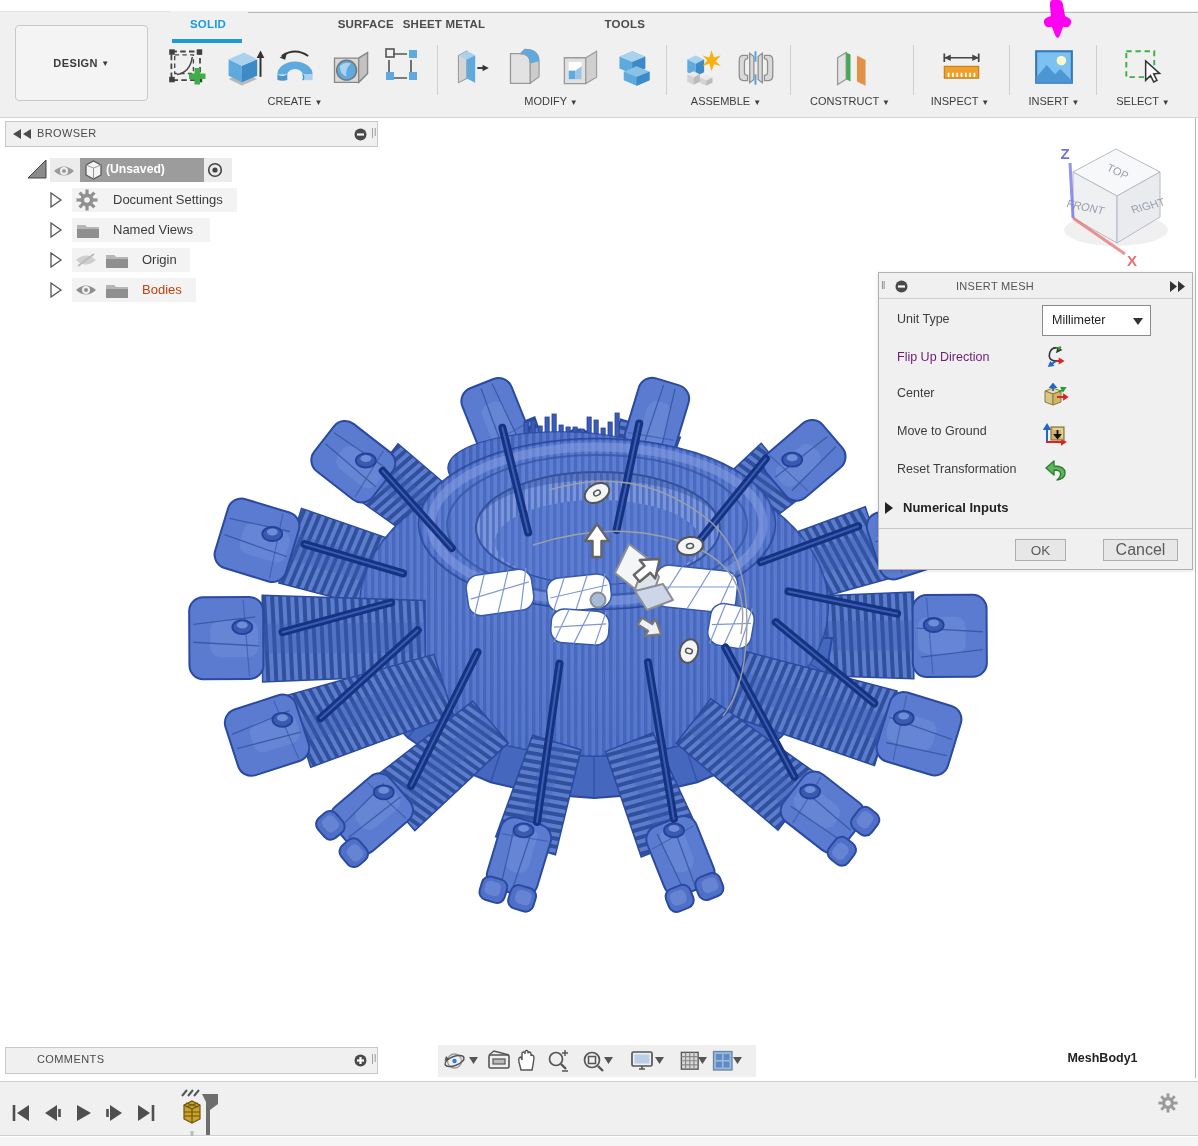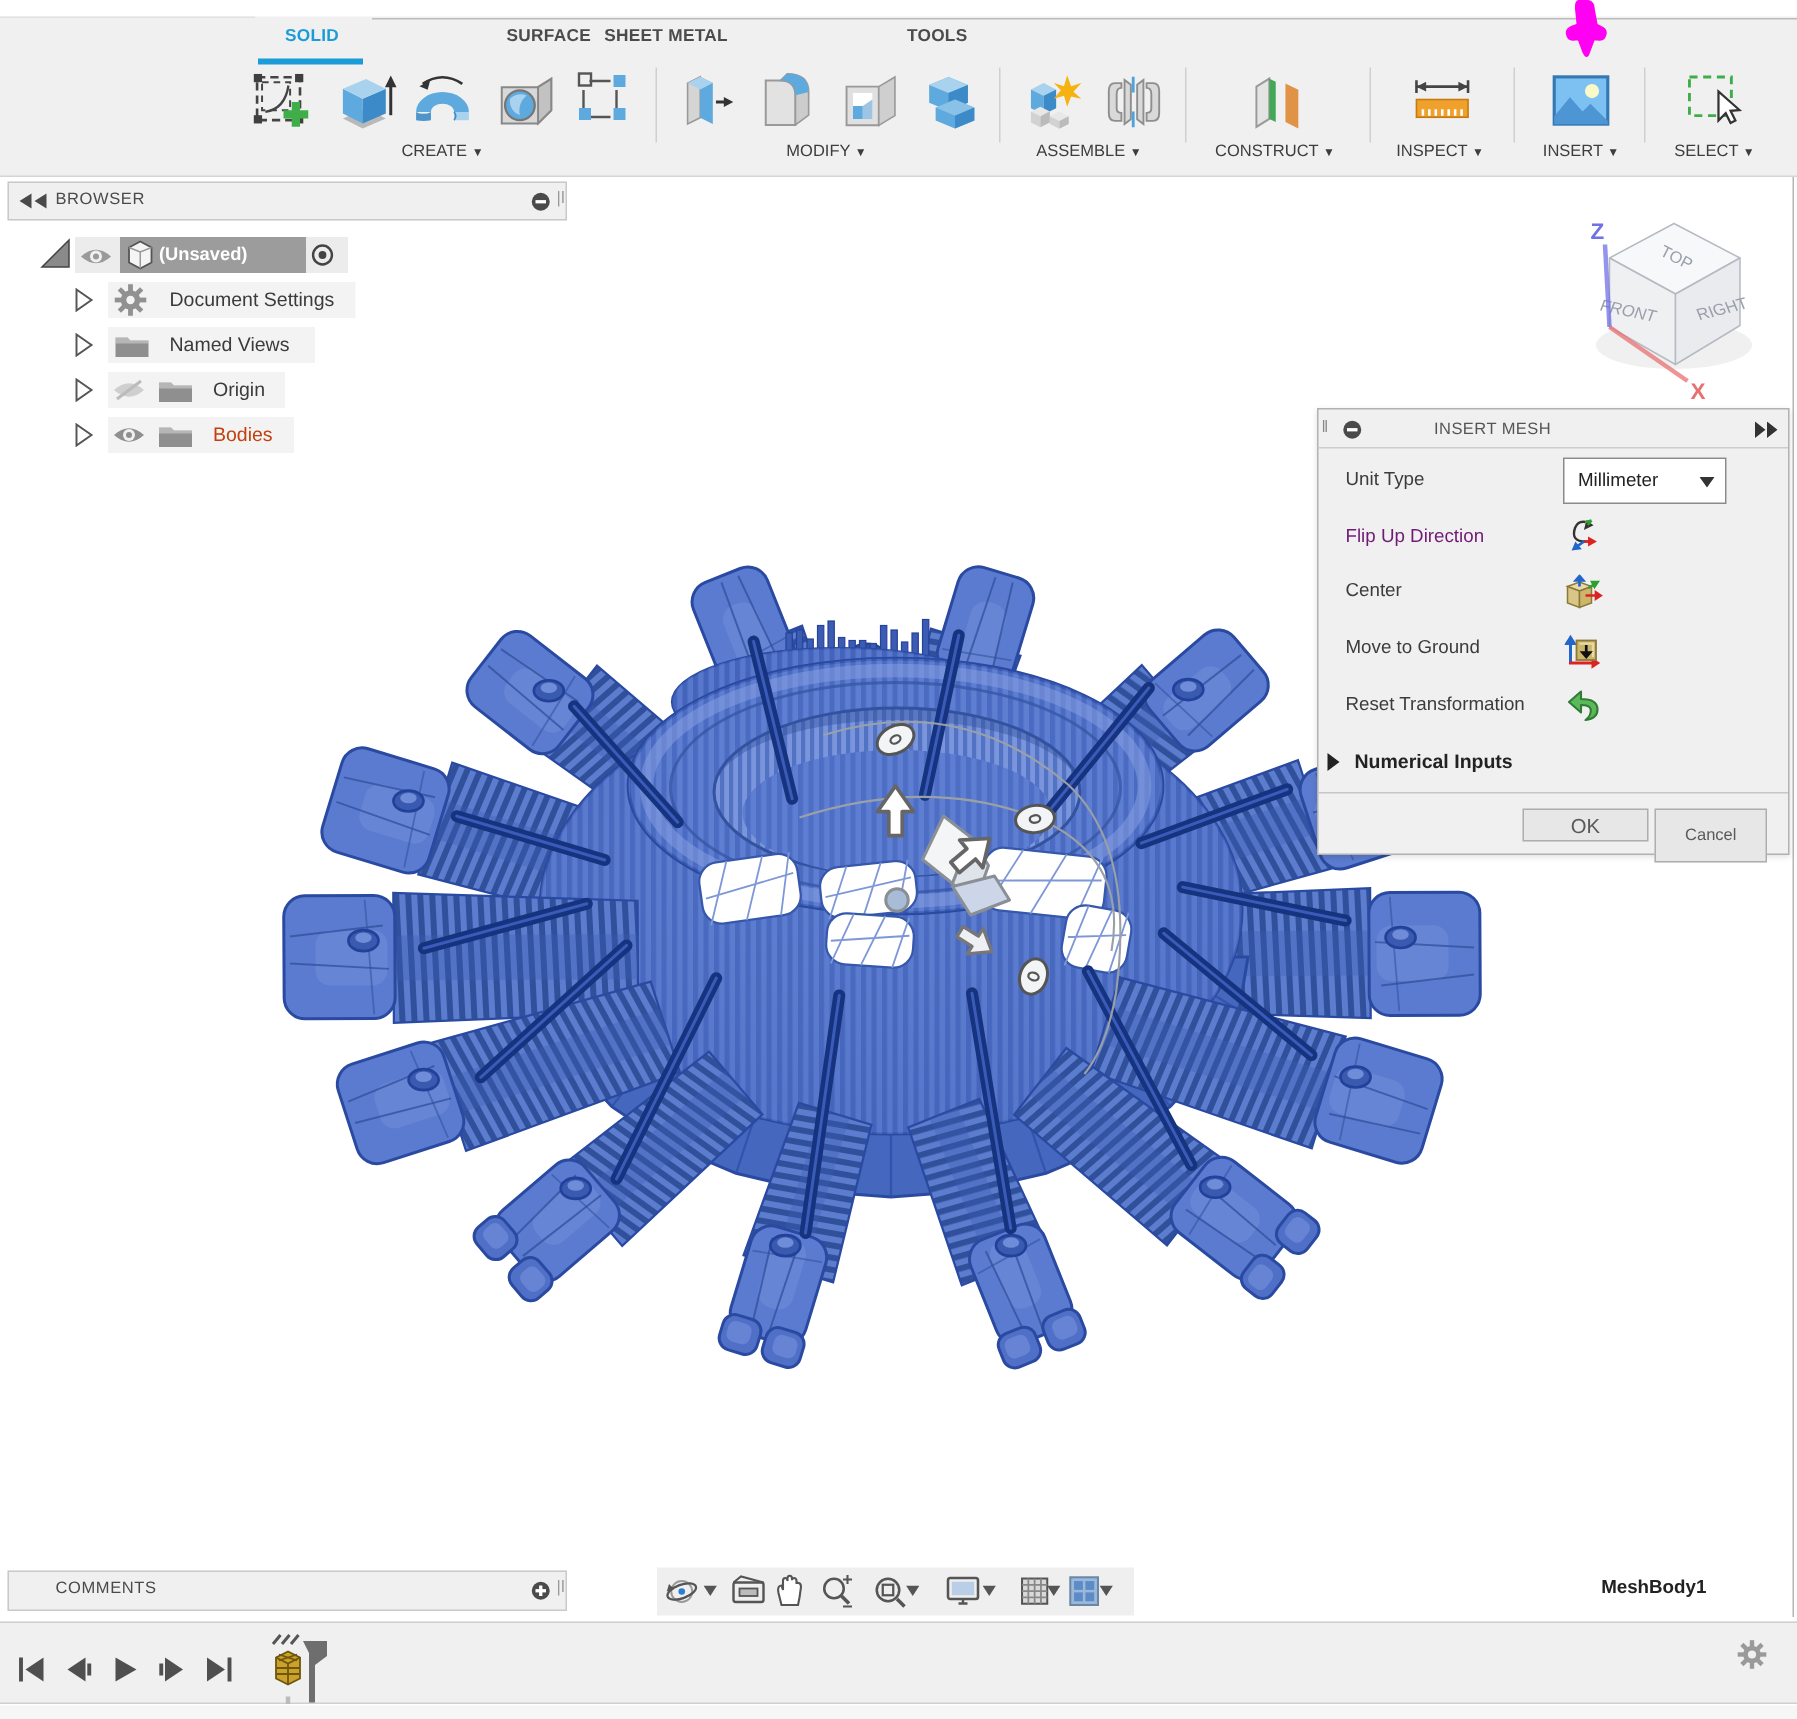--- a/index.html
+++ b/index.html
@@ -371,20 +371,21 @@
       </g>
 <g transform="rotate(18 689 651)">
         <ellipse cx="689" cy="651" rx="9" ry="12" fill="#f2f4f6" stroke="#555" stroke-width="2"></ellipse>
         <ellipse cx="689" cy="651" rx="3.5" ry="2.5" fill="none" stroke="#555" stroke-width="1.5"></ellipse>
       </g>
 <circle cx="598" cy="600" r="7.5" fill="#a8bcd8" stroke="#8a8f96" stroke-width="2"></circle>
 </svg>
 <div style="position:absolute;left:0;top:11px;width:1198px;height:106px;background:#f0f0f0;border-bottom:1px solid #d4d4d4"></div>
 <div style="position:absolute;left:0;top:11px;width:170px;height:1px;background:#e2e2e2"></div>
 <div style="position:absolute;left:248px;top:12px;width:950px;height:1px;background:#bbbbbb"></div>
+<div style="position:absolute;left:15px;top:25px;width:131px;height:74px;background:#f4f4f4;border:1px solid #c9c9c9;border-radius:4px;display:flex;align-items:center;justify-content:center;font-size:11px;font-weight:bold;color:#3a3a3a;letter-spacing:.4px">DESIGN&nbsp;<span style="font-size:8px">▼</span></div>
 <div style="position:absolute;left:128px;top:18px;width:160px;text-align:center;font-size:11.5px;font-weight:bold;color:#1b9cd8;letter-spacing:.2px">SOLID</div>
 <div style="position:absolute;left:234px;top:18px;width:160px;text-align:right;font-size:11.5px;font-weight:bold;color:#4b4b4b;letter-spacing:.2px">SURFACE</div>
 <div style="position:absolute;left:364px;top:18px;width:160px;text-align:center;font-size:11.5px;font-weight:bold;color:#4b4b4b;letter-spacing:.2px">SHEET METAL</div>
 <div style="position:absolute;left:485px;top:18px;width:160px;text-align:right;font-size:11.5px;font-weight:bold;color:#4b4b4b;letter-spacing:.2px">TOOLS</div>
 <div style="position:absolute;left:172px;top:39px;width:70px;height:4px;background:#1b9cd8"></div>
 <svg style="position:absolute;left:167px;top:46px" width="44" height="44" viewBox="0 0 40 40">
       <g stroke="#444" fill="none" stroke-width="1.6">
         <rect x="4" y="5" width="26" height="26" stroke-dasharray="5 3"></rect>
         <path d="M9 26 Q21 24 23 10" stroke-width="1.4"></path>
         <rect x="7" y="8" width="17" height="17" stroke-dasharray="4 3" stroke-width="1.2"></rect>
@@ -661,22 +662,22 @@
       <path d="M14.5 9 L14.5 17 M14.5 17 l-2.5 -3 h5 Z" stroke="#111" stroke-width="1.8" fill="#111"></path>
     </svg>
     <svg style="position:absolute;left:1045px;top:460px" width="22" height="21" viewBox="0 0 22 21">
       <path d="M9 1 L9 6 Q20 6 20 13 Q20 19 12 20 Q16 17 15.5 13 Q15 10 9 10 L9 15 L1 8 Z" fill="#5cb85c" stroke="#2e7d32" stroke-width="1.4" stroke-linejoin="round"></path>
     </svg>
 <svg style="position:absolute;left:884px;top:502px" width="10" height="12" viewBox="0 0 10 12">
       <path d="M1 0 L9 6 L1 12 Z" fill="#222"></path>
     </svg>
 <div style="position:absolute;left:903px;top:500px;font-size:13px;font-weight:bold;color:#222">Numerical Inputs</div>
 <div style="position:absolute;left:879px;top:528px;width:313px;height:1px;background:#c6c6c6"></div>
-<div style="position:absolute;left:1015px;top:539px;width:84px;height:22px;background:#e7e7e7;border:1px solid #aeaeae;box-sizing:border-box;display:flex;align-items:center;justify-content:center;font-size:13.5px;color:#5a5a5a">OK</div>
-<div style="position:absolute;left:1103px;top:539px;width:75px;height:36px;background:#e7e7e7;border:1px solid #aeaeae;box-sizing:border-box;display:flex;align-items:center;justify-content:center;font-size:11px;color:#5a5a5a">Cancel</div>
+<div style="position:absolute;left:1015px;top:539px;width:51px;height:22px;background:#e7e7e7;border:1px solid #aeaeae;box-sizing:border-box;display:flex;align-items:center;justify-content:center;font-size:13.5px;color:#5a5a5a">OK</div>
+<div style="position:absolute;left:1103px;top:539px;width:75px;height:22px;background:#e7e7e7;border:1px solid #aeaeae;box-sizing:border-box;display:flex;align-items:center;justify-content:center;font-size:16px;color:#5a5a5a">Cancel</div>
 <div style="position:absolute;left:5px;top:1047px;width:373px;height:27px;background:#f0f0f0;border:1px solid #c9c9c9;box-sizing:border-box"></div>
 <div style="position:absolute;left:37px;top:1053px;font-size:11px;color:#4a4a4a;letter-spacing:.4px">COMMENTS</div>
 <svg style="position:absolute;left:354px;top:1054px" width="13" height="13" viewBox="0 0 13 13">
       <circle cx="6.5" cy="6.5" r="6" fill="#4a4a4a"></circle>
       <rect x="3" y="5.4" width="7" height="2.2" fill="#fff"></rect>
       <rect x="5.4" y="3" width="2.2" height="7" fill="#fff"></rect>
     </svg>
 <div style="position:absolute;left:371px;top:1052px;font-size:11px;color:#999">|ǀ</div>
 <div style="position:absolute;left:438px;top:1045px;width:318px;height:32px;background:#efefef"></div>
 <svg style="position:absolute;left:443px;top:1049px" width="24" height="24" viewBox="0 0 24 24">

